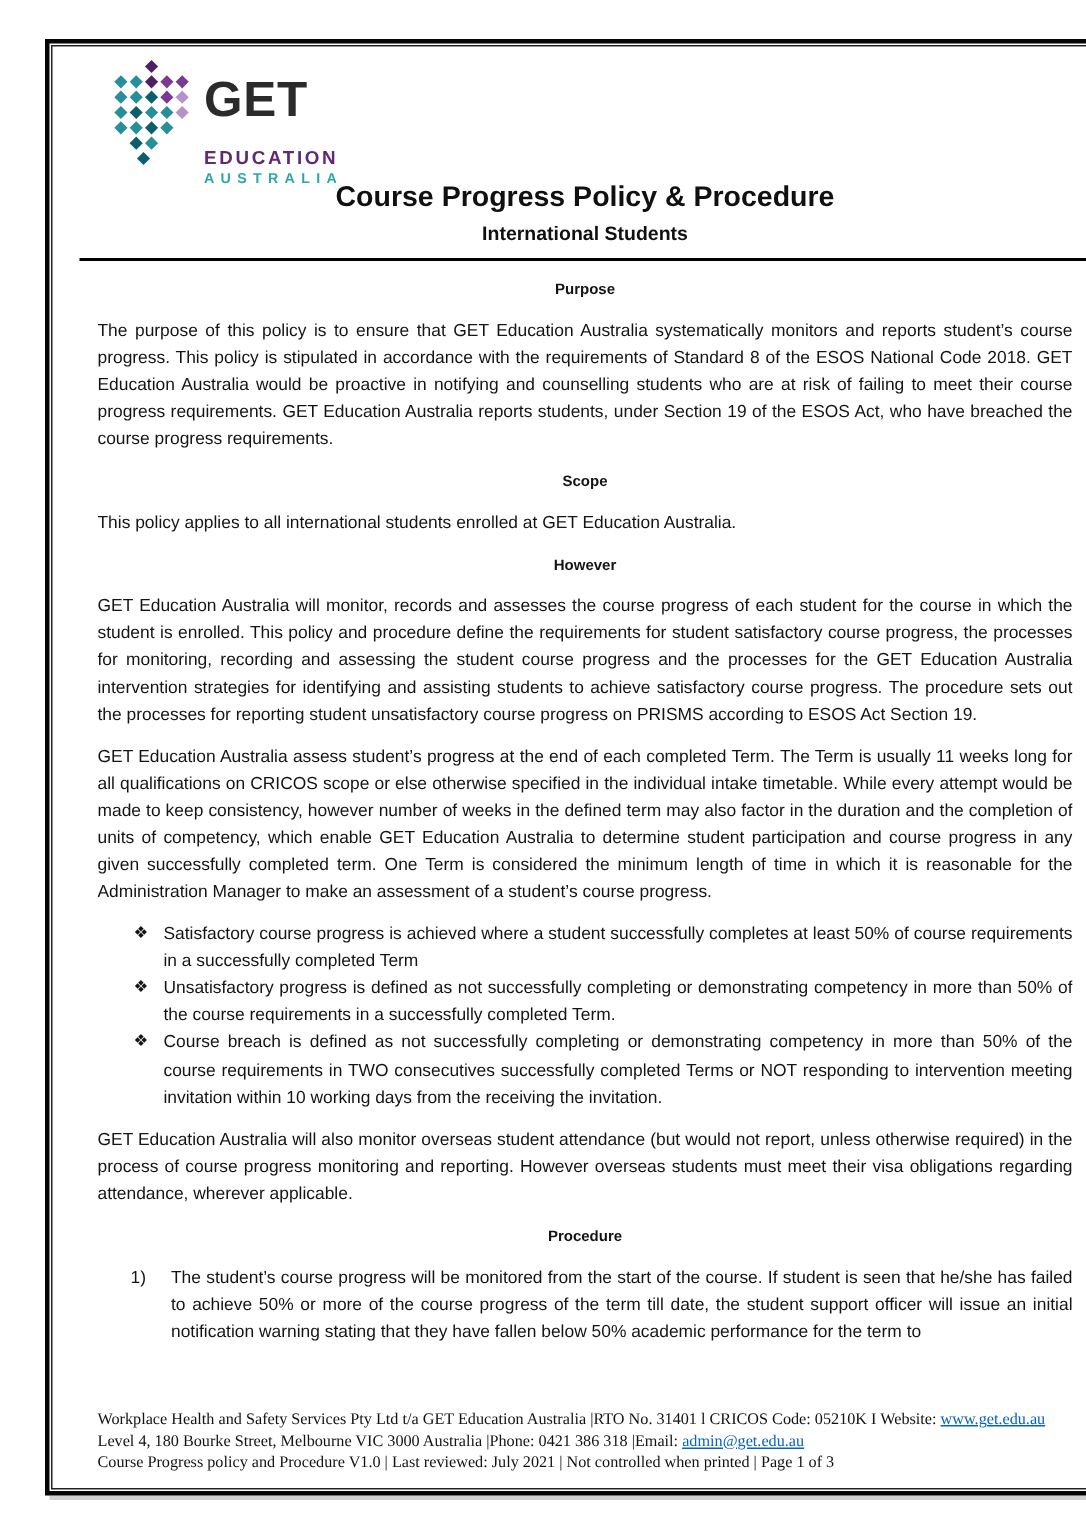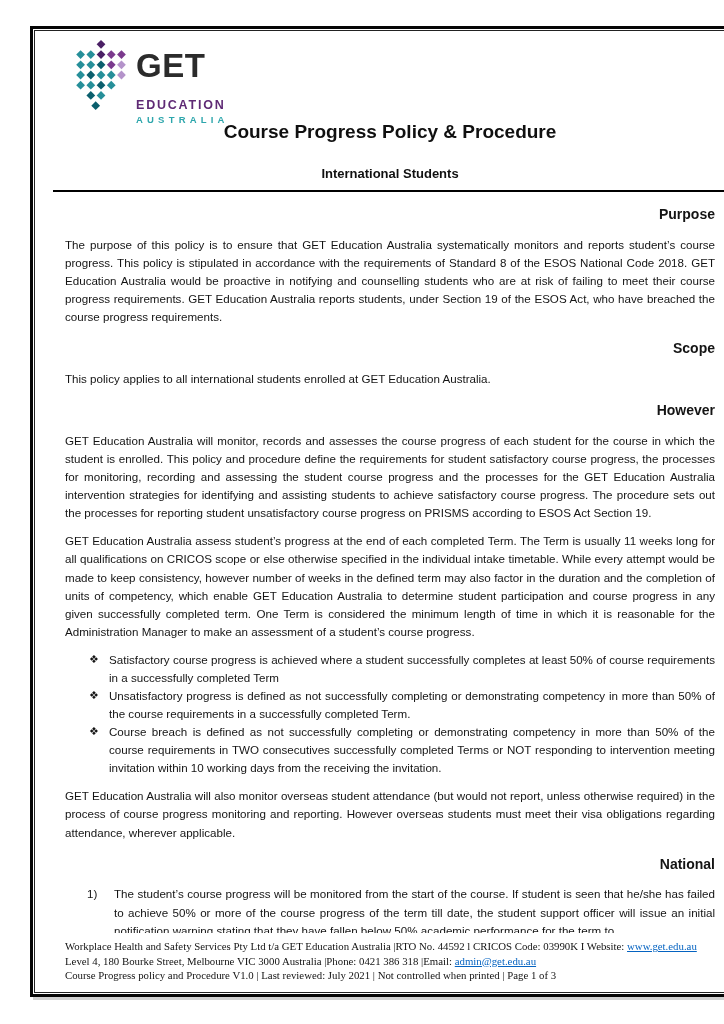--- a/index.html
+++ b/index.html
@@ -22,29 +22,29 @@
 
   
   .doc-header { flex:0 0 auto; }
   .logo { display:flex; align-items:flex-start; margin-left:10px; }
   .logo-mark svg { width:54px; height:72px; display:block; }
   .logo-text { margin:13px 0 0 7px; }
   .logo-get { font-size:33px; font-weight:bold; color:var(--brand-dark); line-height:0.85; letter-spacing:0.5px; }
   .logo-education { font-size:12.5px; font-weight:bold; color:var(--education-purple); letter-spacing:1.8px; margin-top:18px; }
   .logo-australia { font-size:9.5px; font-weight:bold; color:var(--australia-teal); letter-spacing:4.2px; margin-top:2px; }
   .doc-title { text-align:center; font-size:19px; font-weight:bold; color:#101010; margin-top:-4px; }
-  .doc-subtitle { text-align:center; font-size:13px; font-weight:bold; color:#101010; margin-top:23px; padding-bottom:9px; }
+  .doc-subtitle { text-align:center; font-size:13px; font-weight:bold; color:#101010; margin-top:5px; padding-bottom:9px; }
   .header-rule { border-top:2px solid #000; margin:0 -12px; }
 
   
   .doc-body {
     flex:1 1 auto; min-height:0; overflow:hidden;
     font-size:11.6px; line-height:1.56; color:var(--text); text-align:justify;
   }
-  .doc-body h3 { font-size:14px; font-weight:bold; margin:12px 0 0; text-align:right; }
+  .doc-body h3 { font-size:10px; font-weight:bold; margin:12px 0 0; text-align:center; }
   .doc-body p { margin:10px 0 0; }
   ul.diamond-list { list-style:none; margin:10px 0 0; padding:0 0 0 24px; }
   .diamond-list li { display:flex; align-items:flex-start; }
   .li-marker { flex:0 0 20px; font-size:11px; color:#141414; }
   .li-text { flex:1; text-align:justify; }
   .num-item { display:flex; margin:10px 0 0; padding-left:22px; }
   .num { flex:0 0 27px; }
   .num-text { flex:1; text-align:justify; }
 
   
@@ -122,28 +122,28 @@
             <span class="li-text">Unsatisfactory progress is defined as not successfully completing or demonstrating competency in more than 50% of the course requirements in a successfully completed Term.</span>
           </li>
           <li>
             <span class="li-marker">❖</span>
             <span class="li-text">Course breach is defined as not successfully completing or demonstrating competency in more than 50% of the course requirements in TWO consecutives successfully completed Terms or NOT responding to intervention meeting invitation within 10 working days from the receiving the invitation.</span>
           </li>
         </ul>
 
         <p>GET Education Australia will also monitor overseas student attendance (but would not report, unless otherwise required) in the process of course progress monitoring and reporting. However overseas students must meet their visa obligations regarding attendance, wherever applicable.</p>
 
-        <h3>National</h3>
+        <h3>Procedure</h3>
         <div class="num-item">
           <span class="num">1)</span>
           <span class="num-text">The student’s course progress will be monitored from the start of the course. If student is seen that he/she has failed to achieve 50% or more of the course progress of the term till date, the student support officer will issue an initial notification warning stating that they have fallen below 50% academic performance for the term to</span>
         </div>
       </main>
 
       <footer class="doc-footer">
-        <div class="f-line"><span>Workplace Health and Safety Services Pty Ltd t/a GET Education Australia |RTO No. 44592 l CRICOS Code: 03990K I Website: </span><a href="#" class="f-link">www.get.edu.au</a></div>
+        <div class="f-line"><span>Workplace Health and Safety Services Pty Ltd t/a GET Education Australia |RTO No. 31401 l CRICOS Code: 05210K I Website: </span><a href="#" class="f-link">www.get.edu.au</a></div>
         <div class="f-line"><span>Level 4, 180 Bourke Street, Melbourne VIC 3000 Australia |Phone: 0421 386 318 |Email: </span><a href="#" class="f-link">admin@get.edu.au</a></div>
         <div class="f-line">Course Progress policy and Procedure V1.0 | Last reviewed: July 2021 | Not controlled when printed | Page 1 of 3</div>
       </footer>
 
     </div>
   </div>
 </div>
 
 </body></html>

